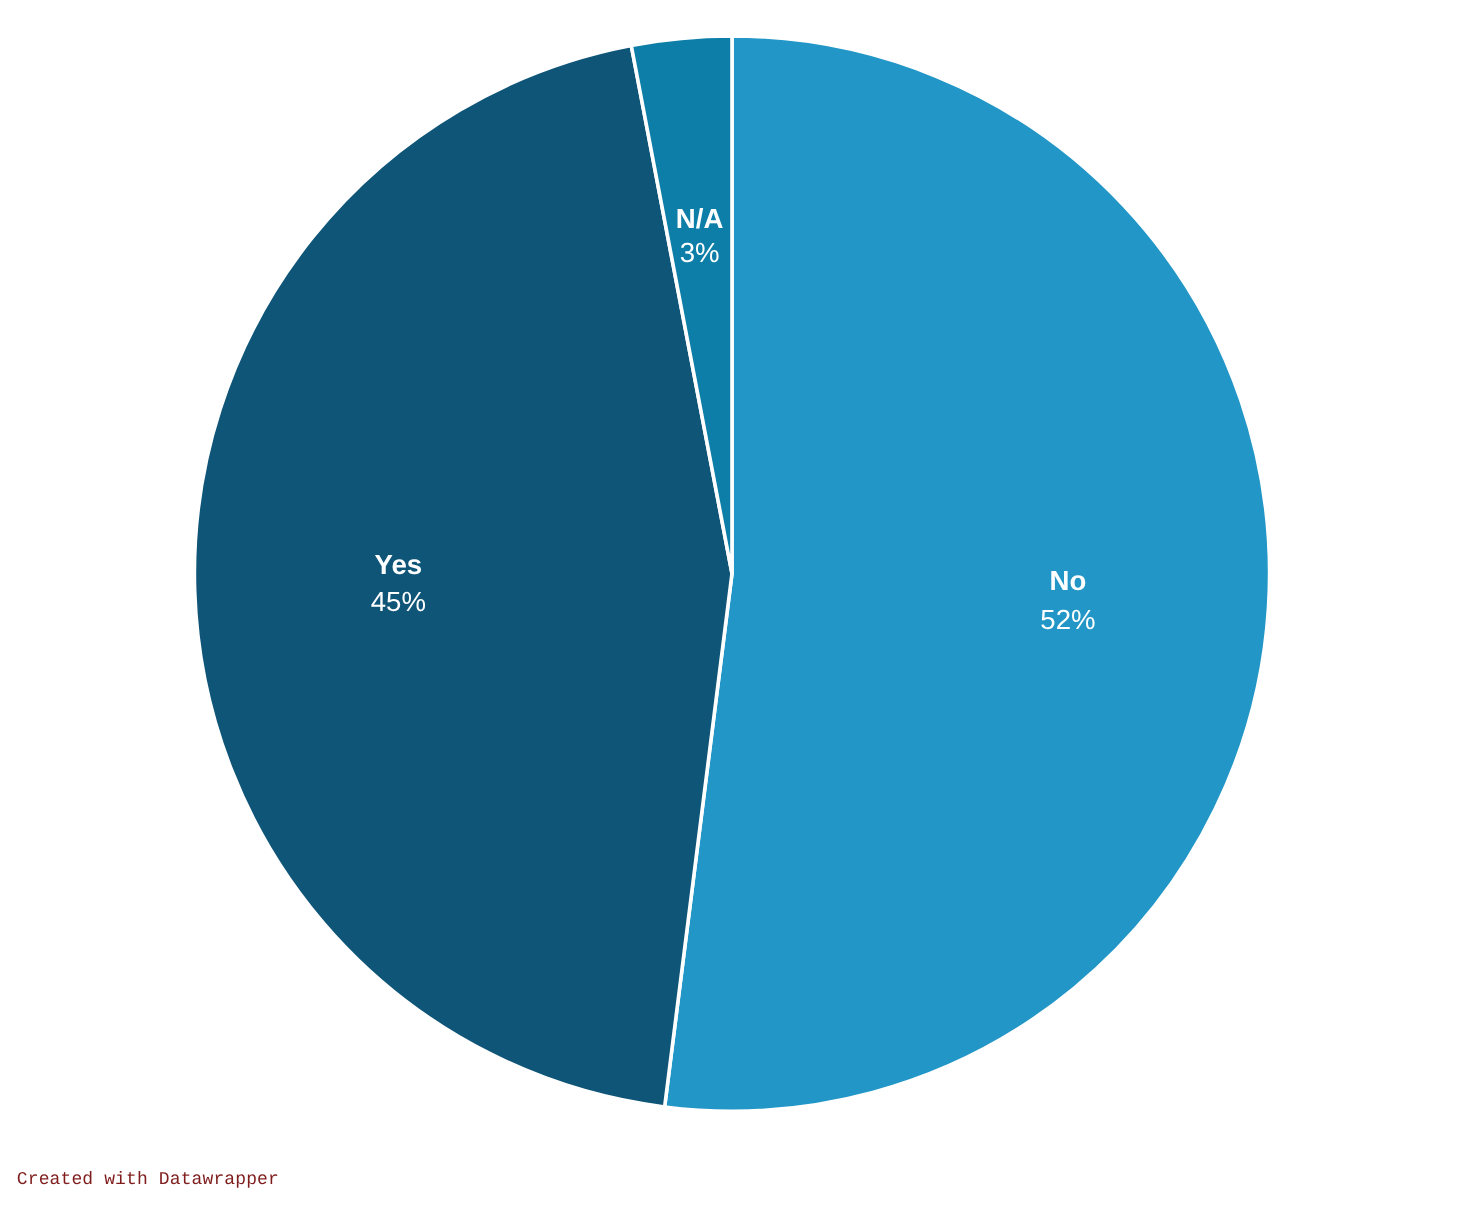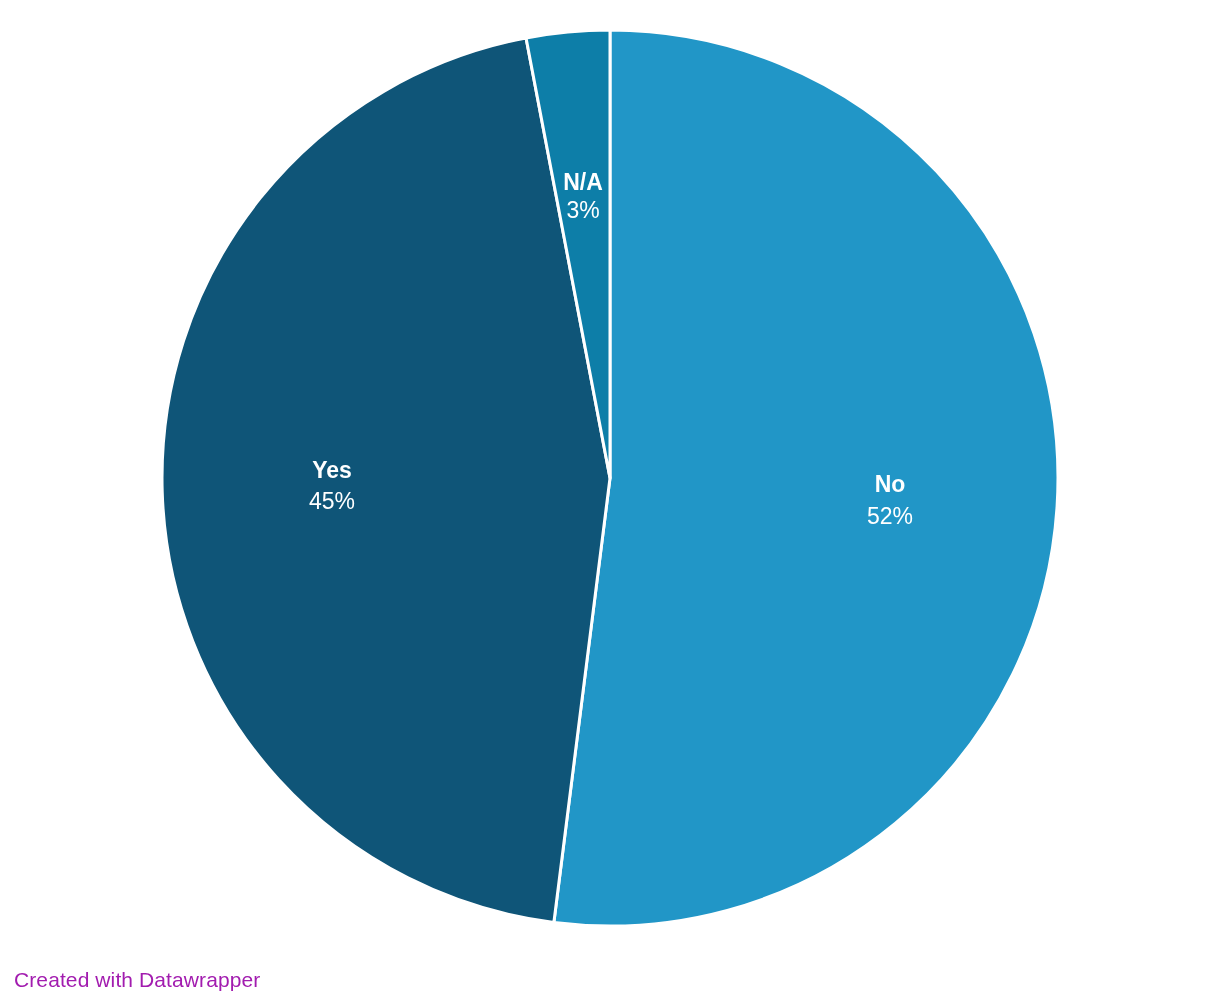--- a/index.html
+++ b/index.html
@@ -48,24 +48,24 @@
     font-size: 23px;
     font-weight: normal;
     fill: #ffffff;
     text-anchor: middle;
     dominant-baseline: middle;
   }
   #chart-footer {
     position: absolute;
     left: 14px;
     bottom: 14px;
-    font-family: Liberation Sans, sans-serif;
-    font-size: 21px;
+    font-family: Liberation Mono, monospace;
+    font-size: 15px;
     font-weight: normal;
-    color: #a21caf;
+    color: #7f1d1d;
     letter-spacing: 0.1px;
     white-space: nowrap;
   }
 </style>
 </head>
 <body>
 
 <div id="chart-root">
 
   <svg id="pie-svg" viewBox="0 0 1220 1006" preserveAspectRatio="none">

